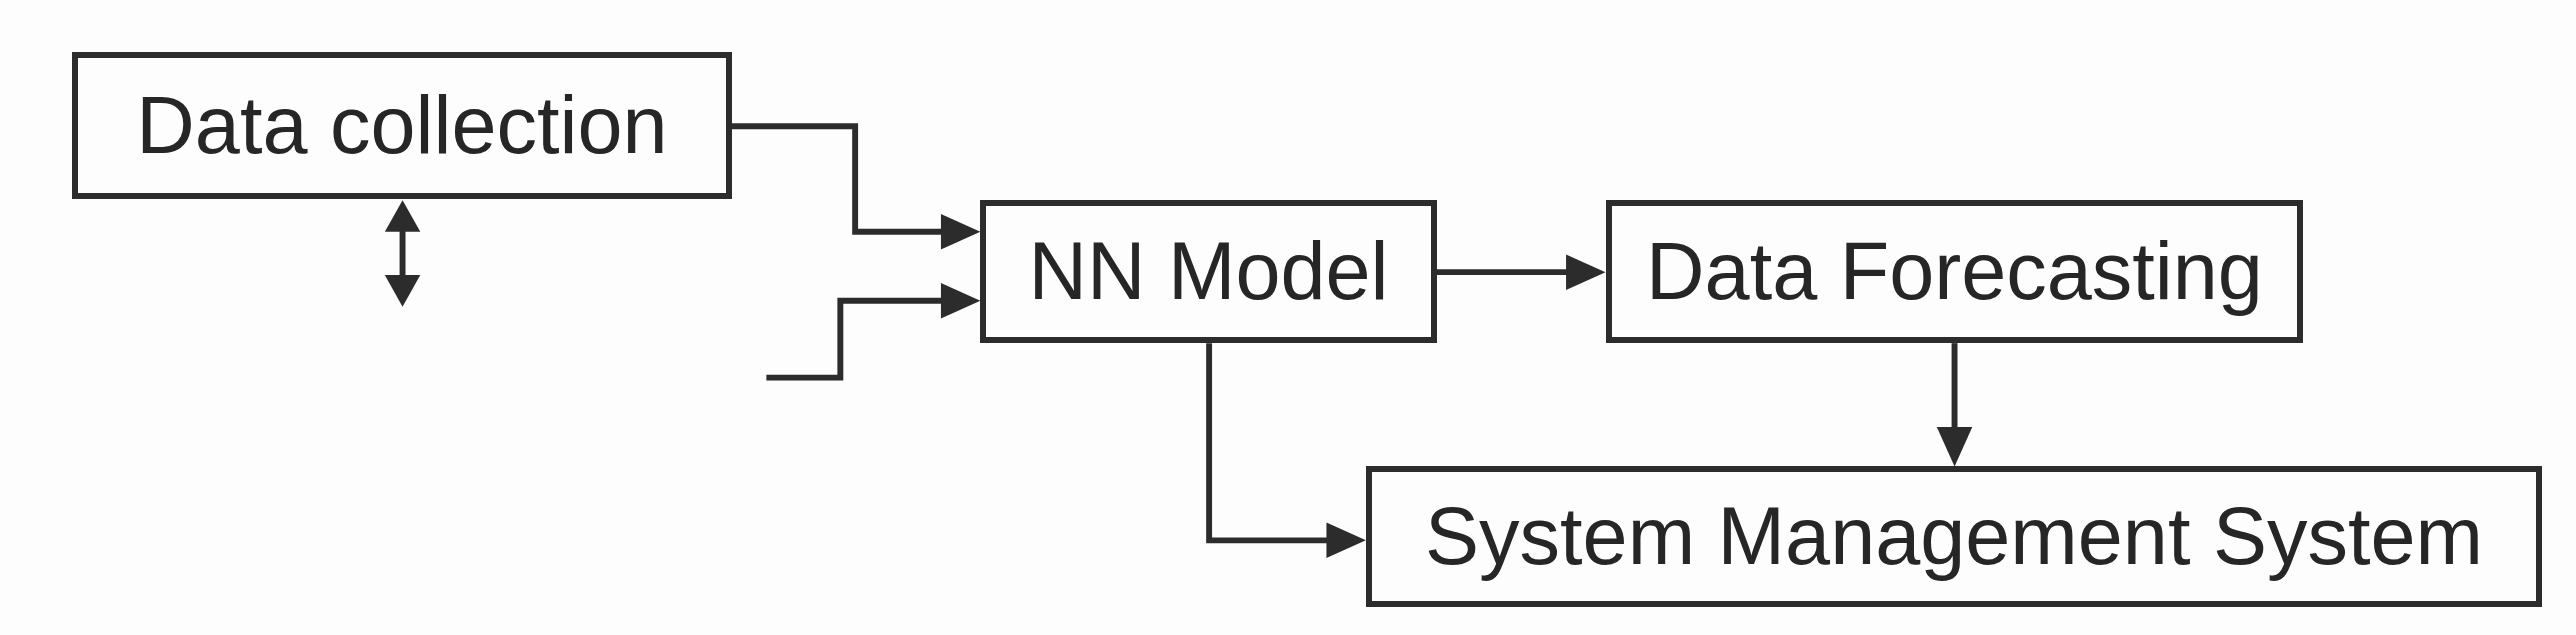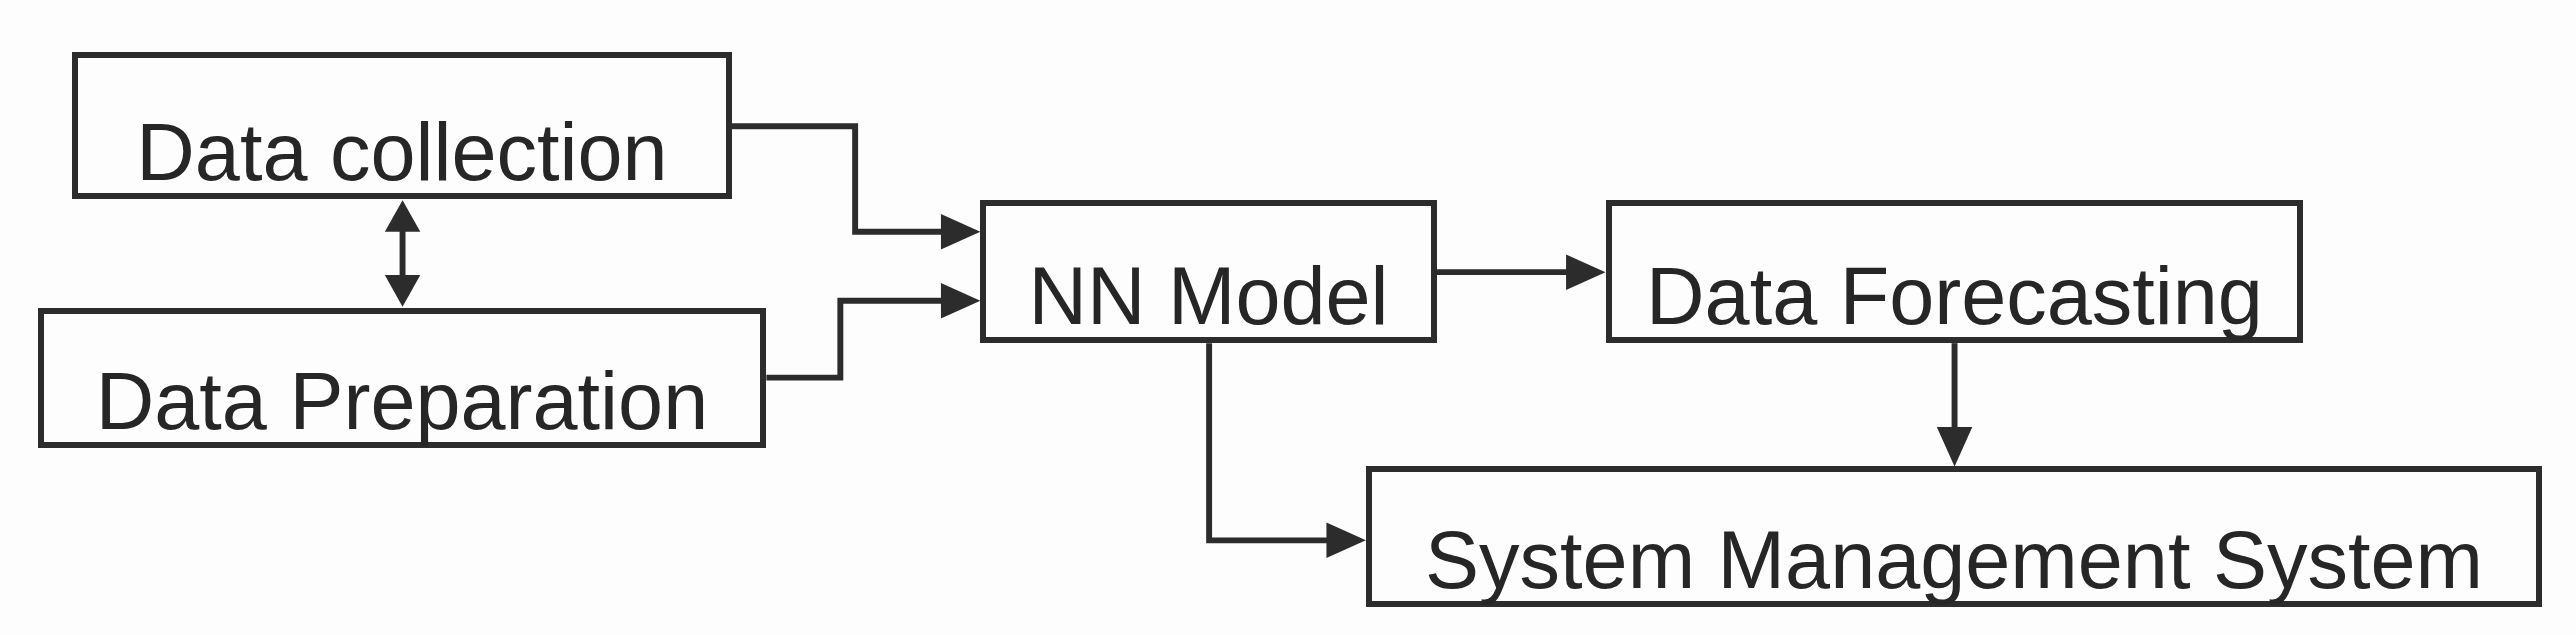--- a/index.html
+++ b/index.html
@@ -30,21 +30,21 @@
   .edges polygon {
     fill: #2c2c2c;
     stroke: none;
   }
   .node {
     position: absolute;
     box-sizing: border-box;
     border: 6px solid #2c2c2c;
     background: #fdfdfd;
     display: flex;
-    align-items: flex-end;
+    align-items: center;
     justify-content: center;
     color: #262626;
     font-size: 81px;
     line-height: 1;
     white-space: nowrap;
   }
   .node-data-collection   { left: 72px;   top: 52px;  width: 660px;  height: 147px; }
   .node-data-preparation  { left: 38px;   top: 308px; width: 728px;  height: 140px; }
   .node-nn-model          { left: 980px;  top: 200px; width: 457px;  height: 143px; }
   .node-data-forecasting  { left: 1606px; top: 200px; width: 697px;  height: 143px; }
@@ -86,23 +86,20 @@
     <g>
       <line x1="1982" y1="348" x2="1982" y2="435"></line>
       <polygon points="1982,473 1964,433 2000,433"></polygon>
     </g>
   </svg>
 
   <div class="node node-data-collection">
     <span>Data collection</span>
   </div>
 
-  <div class="node node-data-preparation">
-    <span>Data Preparation</span>
-  </div>
 
   <div class="node node-data-forecasting">
     <span>Data Forecasting</span>
   </div>
 
   <div class="node node-nn-model">
     <span>NN Model</span>
   </div>
 
   <div class="node node-ems">

